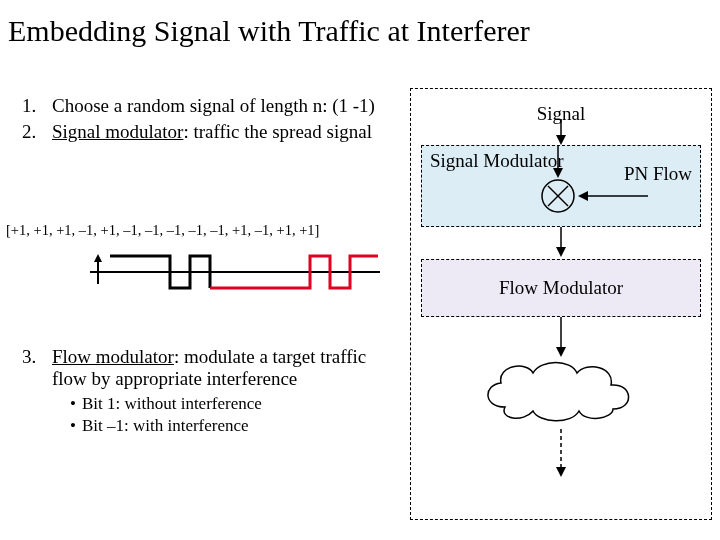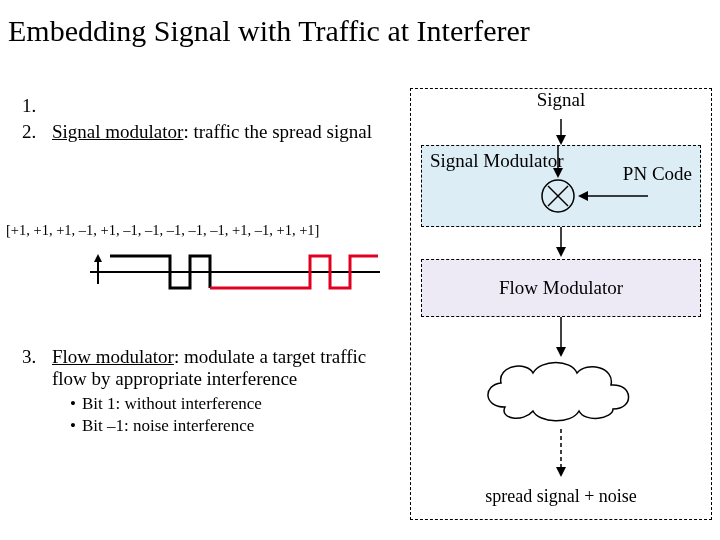--- a/index.html
+++ b/index.html
@@ -58,21 +58,21 @@
     position: absolute;
     left: 410px;
     top: 88px;
     width: 300px;
     height: 430px;
     border: 1.5px dashed #000;
   }
   .sig-label {
     font-size: 19px;
     text-align: center;
-    margin-top: 0;
+    margin-top: 14px;
   }
   .smod {
     position: absolute;
     top: 56px;
     left: 10px;
     right: 10px;
     height: 80px;
     border: 1.5px dashed #000;
     background: #dcedf5;
   }
@@ -132,20 +132,21 @@
   svg { display: block; }
 </style>
 </head>
 <body>
 
 <div class="title">Embedding Signal with Traffic at Interferer</div>
 
 <div class="left-col">
   <div class="ol-item">
     <div class="ol-num">1.</div>
+    <div>Choose a random signal of length n:  (1 -1)</div>
   </div>
   <div class="ol-item">
     <div class="ol-num">2.</div>
     <div>
       <span style="text-decoration:underline">Signal modulator</span><span>: traffic the spread signal</span>
     </div>
   </div>
 </div>
 
 <div class="seq">[+1, +1, +1, –1, +1, –1, –1, –1, –1, –1, +1, –1, +1, +1]</div>
@@ -168,21 +169,21 @@
 
 <div class="step3">
   <div class="ol-item">
     <div class="ol-num">3.</div>
     <div>
       <span style="text-decoration:underline">Flow modulator</span><span>: modulate a target traffic flow by appropriate interference</span>
     </div>
   </div>
   <div class="bullets">
     <div><span class="dot">•</span><span>Bit  1: without interference</span></div>
-    <div><span class="dot">•</span><span>Bit –1: noise interference</span></div>
+    <div><span class="dot">•</span><span>Bit –1: with interference</span></div>
   </div>
 </div>
 
 <div class="diagram">
   <div class="sig-label">Signal</div>
 
   <svg style="position:absolute;left:0;top:28px" width="300" height="30">
     <line x1="150" y1="2" x2="150" y2="22" stroke="#000" stroke-width="1.5"></line>
     <polygon points="150,28 145,18 155,18" fill="#000"></polygon>
   </svg>
@@ -194,21 +195,21 @@
       <circle cx="20" cy="20" r="16" fill="none" stroke="#000" stroke-width="1.5"></circle>
       <line x1="10" y1="10" x2="30" y2="30" stroke="#000" stroke-width="1.5"></line>
       <line x1="30" y1="10" x2="10" y2="30" stroke="#000" stroke-width="1.5"></line>
     </svg>
 
     <svg style="position:absolute;left:152px;top:42px" width="80" height="20">
       <line x1="74" y1="8" x2="10" y2="8" stroke="#000" stroke-width="1.5"></line>
       <polygon points="4,8 14,3 14,13" fill="#000"></polygon>
     </svg>
     <div class="pn-label">
-      <span>PN Code</span>
+      <span>PN Flow</span>
     </div>
 
     <svg style="position:absolute;left:128px;top:0" width="20" height="34">
       <line x1="8" y1="0" x2="8" y2="26" stroke="#000" stroke-width="1.5"></line>
       <polygon points="8,32 3,22 13,22" fill="#000"></polygon>
     </svg>
   </div>
 
   <svg style="position:absolute;left:0;top:136px" width="300" height="36">
     <line x1="150" y1="2" x2="150" y2="26" stroke="#000" stroke-width="1.5"></line>
@@ -226,14 +227,13 @@
 
   <svg class="cloud" viewBox="0 0 170 68">
     <path d="M30 50 C8 50 8 28 26 26 C22 8 52 4 58 16 C66 2 96 2 102 16 C112 4 140 10 136 28 C158 26 160 52 138 52 C138 62 110 66 104 54 C96 68 64 66 58 54 C48 66 24 62 30 50 Z" fill="#fff" stroke="#000" stroke-width="1.5"></path>
   </svg>
 
   <svg style="position:absolute;left:0;top:336px" width="300" height="60">
     <line x1="150" y1="4" x2="150" y2="46" stroke="#000" stroke-width="1.5" stroke-dasharray="4 3"></line>
     <polygon points="150,52 145,42 155,42" fill="#000"></polygon>
   </svg>
 
-  <div class="bottom-label">spread signal + noise</div>
 </div>
 
 </body></html>

